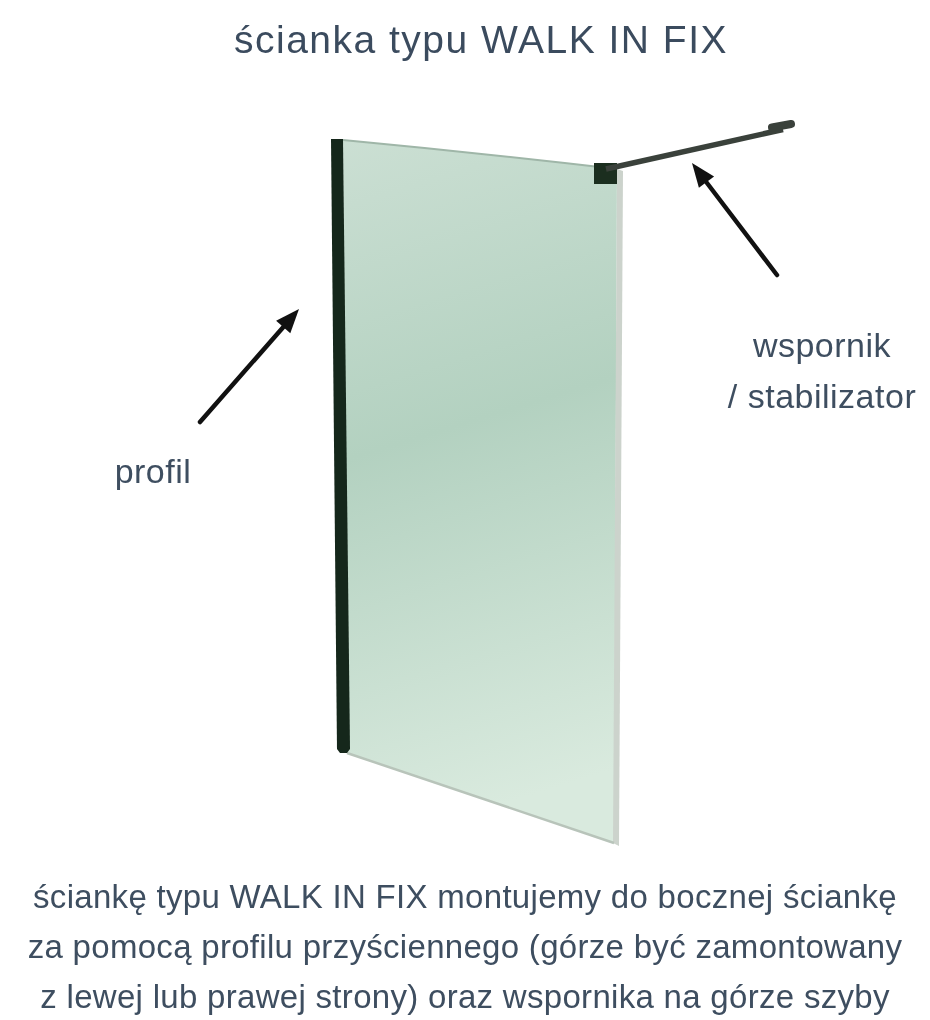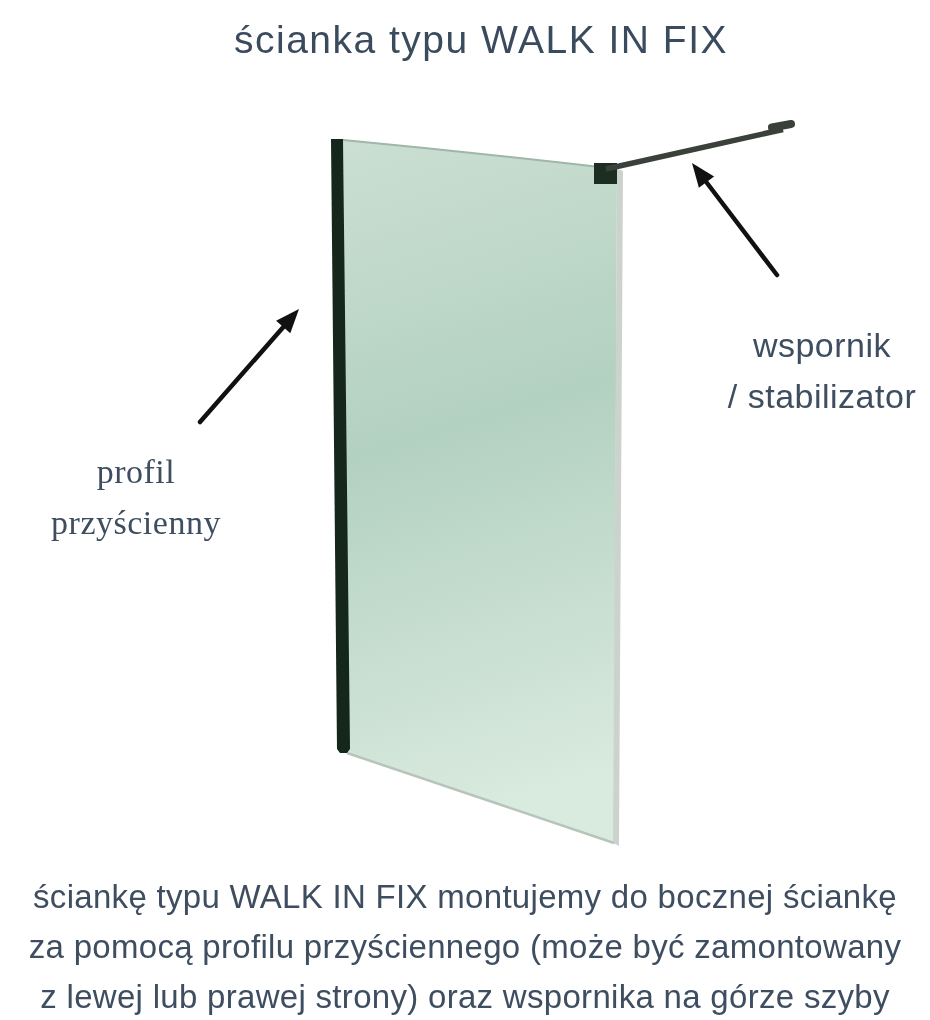--- a/index.html
+++ b/index.html
@@ -40,24 +40,23 @@
     font-size: 34px;
     font-weight: 400;
     text-align: center;
     letter-spacing: 0.5px;
   }
   .part-label .lbl-line {
     display: block;
     line-height: 51px;
   }
   .label-profile {
-    left: 12px;
+    left: 29px;
     top: 446px;
     width: 248px;
-    font-family: Liberation Serif, serif;
   }
   .label-support {
     left: 698px;
     top: 320px;
     width: 248px;
   }
   .caption {
     position: absolute;
     left: 0;
     top: 872px;
@@ -110,27 +109,26 @@
     </g>
 
     <g>
       <line x1="777" y1="275" x2="707" y2="183" stroke-width="4.5" stroke-linecap="round" stroke="#111111"></line>
       <polygon points="692,163 714.1,176.4 698.9,187.8" fill="#111111"></polygon>
     </g>
   </svg>
 
   <div class="part-label label-profile">
     <span class="lbl-line">profil</span>
-    <span class="lbl-line">przyścienny</span>
   </div>
 
   <div class="part-label label-support">
     <span class="lbl-line">wspornik</span>
     <span class="lbl-line">/ stabilizator</span>
   </div>
 
   <div class="caption">
     <span class="cap-line">ściankę typu WALK IN FIX montujemy do bocznej ściankę</span>
-    <span class="cap-line">za pomocą profilu przyściennego (może być zamontowany</span>
+    <span class="cap-line">za pomocą profilu przyściennego (górze być zamontowany</span>
     <span class="cap-line">z lewej lub prawej strony) oraz wspornika na górze szyby</span>
   </div>
 
 </div>
 
 </body></html>

